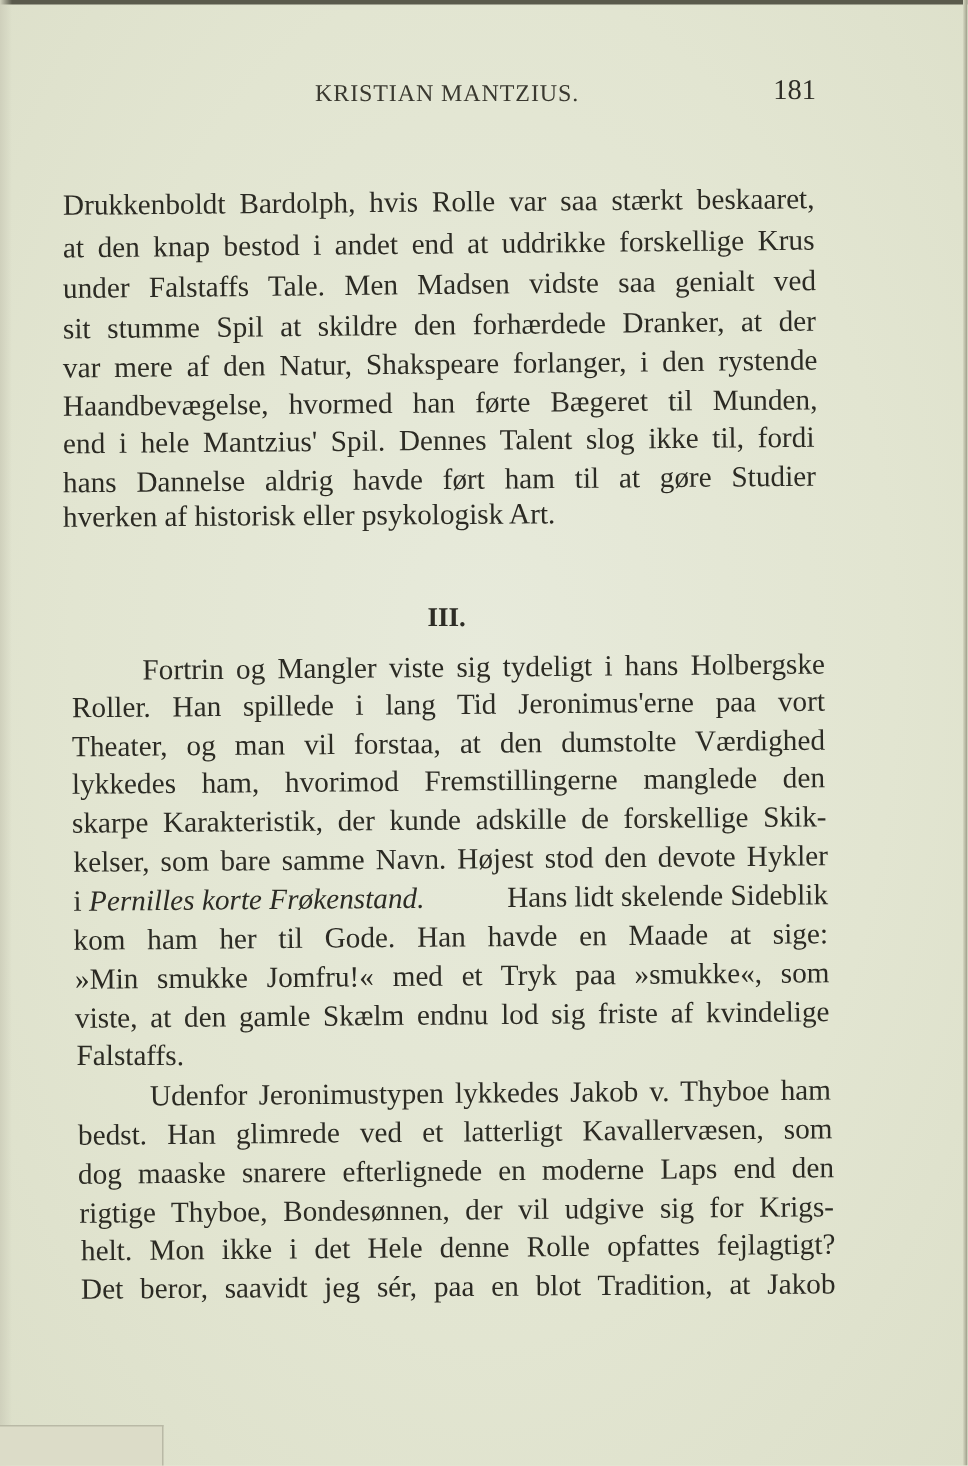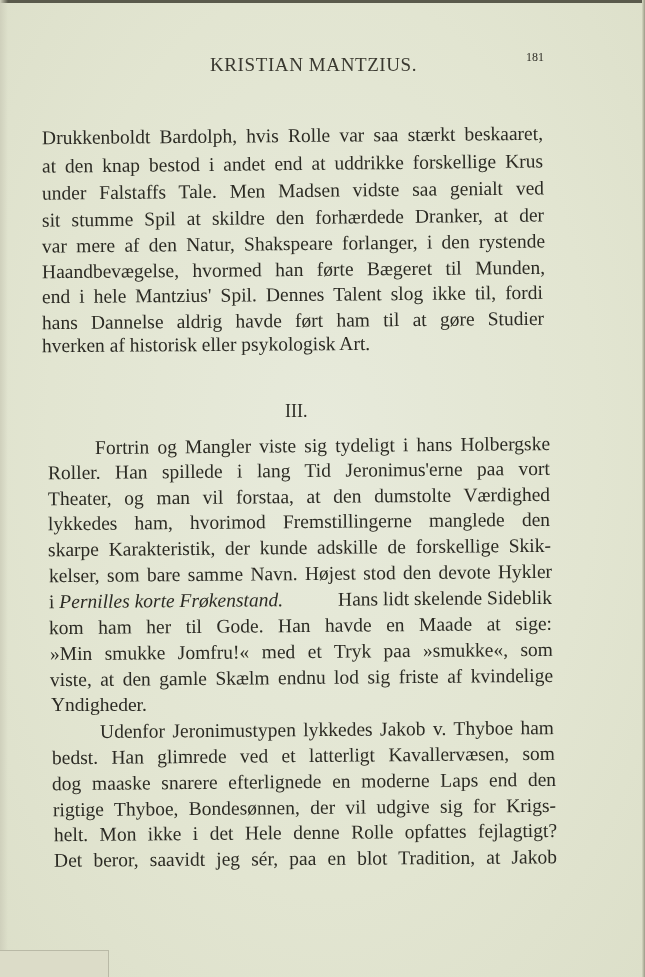--- a/index.html
+++ b/index.html
@@ -43,48 +43,49 @@
       position: absolute;
       top: 52px;
       left: 42px;
       width: 502px;
       height: 22px;
     }
     .running-title {
       position: absolute;
       left: 168px;
       top: 2px;
-      font-size: 19px;
+      font-size: 16px;
       letter-spacing: 0.6px;
       color: #3a3930;
     }
     .page-number {
       position: absolute;
       right: 0;
       top: -2px;
-      font-size: 12px;
+      font-size: 19px;
       color: #2e2d26;
     }
     .text-line {
       position: absolute;
       font-size: 19.5px;
       white-space: nowrap;
       color: #2c2b24;
       line-height: 1;
     }
     .justify {
       text-align: justify;
       text-align-last: justify;
     }
     .section-heading {
       position: absolute;
       left: 285px;
       top: 401px;
       font-size: 18px;
       color: #2e2d26;
+      font-weight: bold;
     }
     .italic {
       font-style: italic;
     }
     .stub {
       position: absolute;
       left: 0;
       top: 950px;
       width: 108px;
       height: 27px;
@@ -127,21 +128,21 @@
 
   <div class="text-line" style="left:49px; top:590px; width:503px; display:flex; transform:rotate(-0.5deg);">
     <span style="white-space:pre;">i </span>
     <span class="italic">Pernilles korte Frøkenstand.</span>
     <span style="white-space:pre; margin-left:auto;">  Hans lidt skelende Sideblik</span>
   </div>
 
   <div class="text-line justify" style="left:49px; top:616px; width:503px; transform:rotate(-0.5deg);">kom ham her til Gode.  Han havde en Maade at sige:</div>
   <div class="text-line justify" style="left:50px; top:642px; width:503px; transform:rotate(-0.5deg);">»Min smukke Jomfru!« med et Tryk paa »smukke«, som</div>
   <div class="text-line justify" style="left:50px; top:668px; width:503px; transform:rotate(-0.5deg);">viste, at den gamle Skælm endnu lod sig friste af kvindelige</div>
-  <div class="text-line" style="left:51px; top:695px;">Yndigheder.</div>
+  <div class="text-line" style="left:51px; top:695px;">Falstaffs.</div>
 
   <div class="text-line justify" style="left:100px; top:720px; width:454px; transform:rotate(-0.5deg);">Udenfor Jeronimustypen lykkedes Jakob v. Thyboe ham</div>
   <div class="text-line justify" style="left:52px; top:746px; width:503px; transform:rotate(-0.5deg);">bedst.  Han glimrede ved et latterligt Kavallervæsen, som</div>
   <div class="text-line justify" style="left:52px; top:772px; width:504px; transform:rotate(-0.5deg);">dog maaske snarere efterlignede en moderne Laps end den</div>
   <div class="text-line justify" style="left:53px; top:798px; width:503px; transform:rotate(-0.5deg);">rigtige Thyboe, Bondesønnen, der vil udgive sig for Krigs-</div>
   <div class="text-line justify" style="left:54px; top:823px; width:503px; transform:rotate(-0.5deg);">helt.  Mon ikke i det Hele denne Rolle opfattes fejlagtigt?</div>
   <div class="text-line justify" style="left:54px; top:849px; width:503px; transform:rotate(-0.4deg);">Det beror, saavidt jeg sér, paa en blot Tradition, at Jakob</div>
 
   <div class="stub"></div>
 </div>

